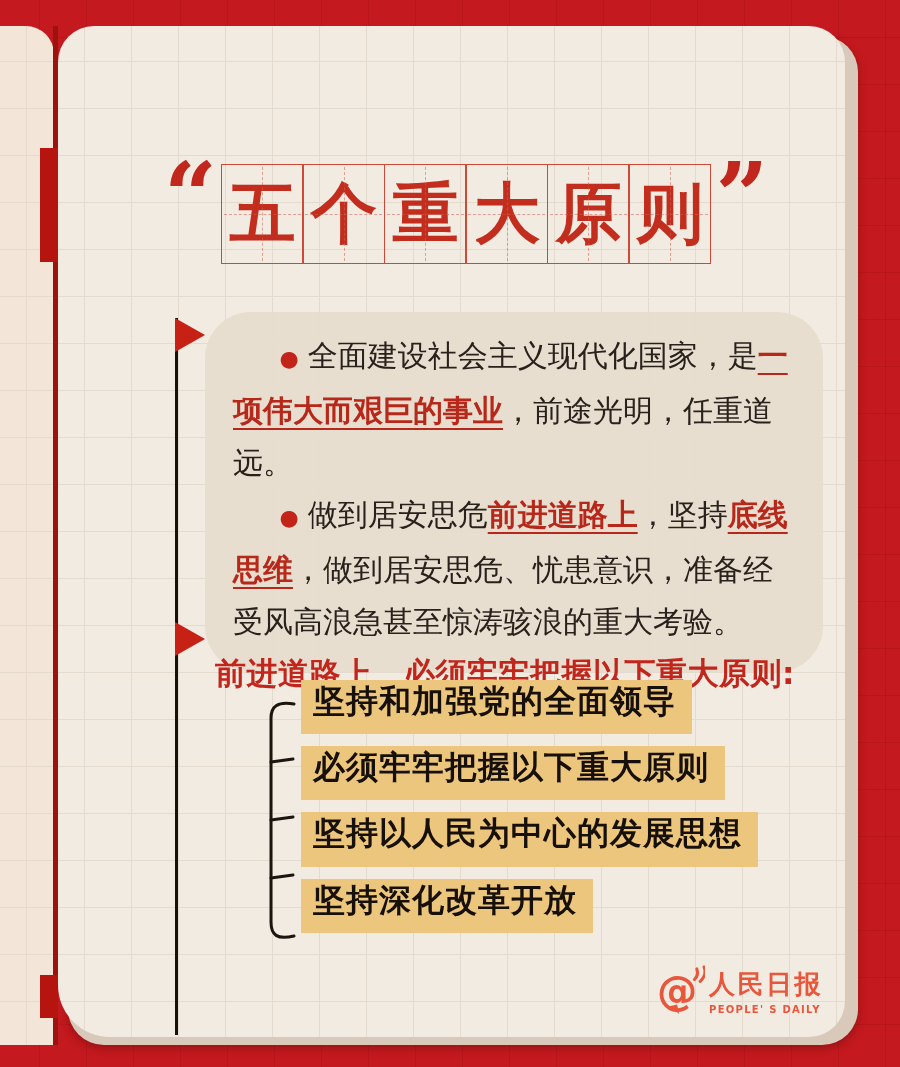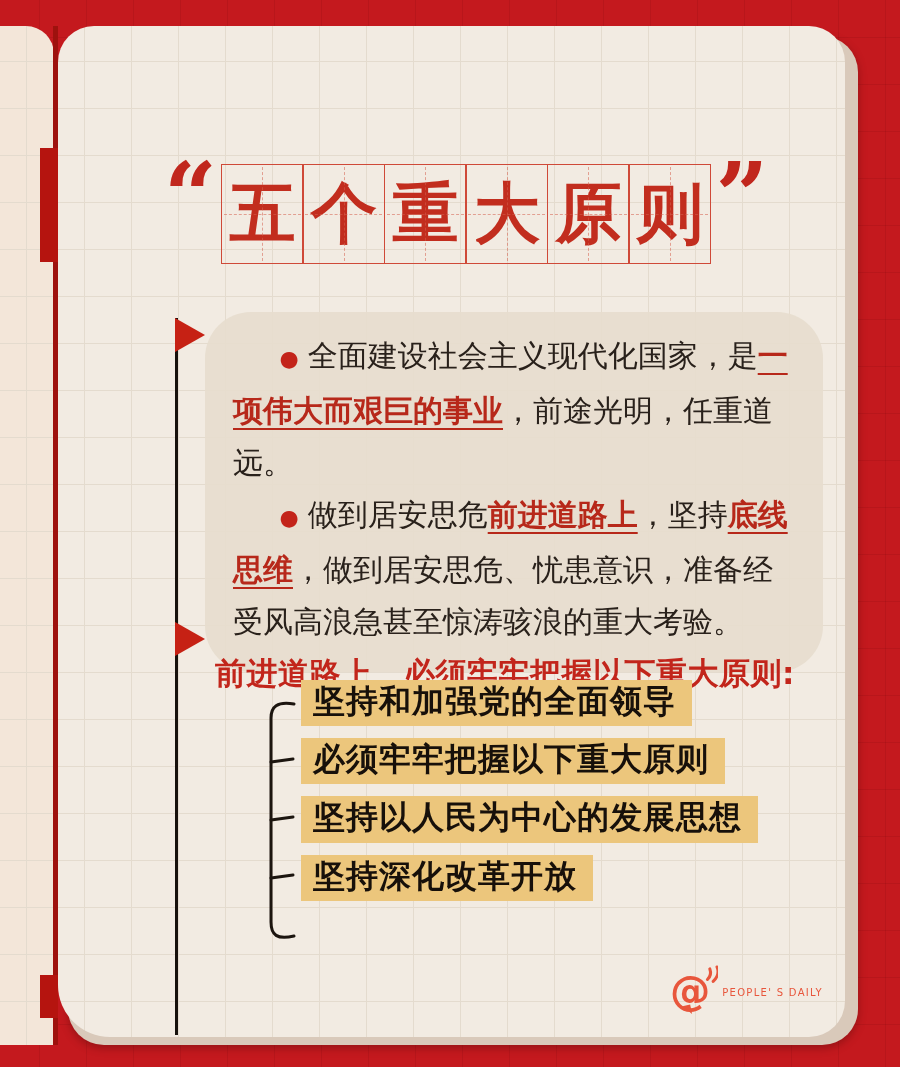--- a/index.html
+++ b/index.html
@@ -70,28 +70,28 @@
 
   
   .section-heading { position:absolute; left:157px; top:601px; font-size:31px;
     font-weight:bold; color:#c2251b; letter-spacing:.5px; white-space:nowrap;margin-top:26px; }
 
   
   .bracket { position:absolute; left:206px; top:672px; }
   .principles { position:absolute; left:243px; top:654px; display:flex;
     flex-direction:column; gap:12px; align-items:flex-start; }
   .principle { background:#ecc67c; color:#17100a; font-weight:bold; font-size:32px;
-    line-height:1.1; padding:4px 16px 7px 12px; letter-spacing:1px; white-space:nowrap; }
+    line-height:1.1; padding:4px 16px 15px 12px; letter-spacing:1px; white-space:nowrap; }
 
   
   .logo { position:absolute; right:22px; bottom:20px; display:flex;
     align-items:center; gap:4px; }
   .logo-cn { font-size:26px; font-weight:bold; color:#e8563c; letter-spacing:2.5px;
     white-space:nowrap; }
-  .logo-en { font-size:10px; font-weight:normal; color:#e8563c; letter-spacing:1.3px;
+  .logo-en { font-size:10px; font-weight:bold; color:#e8563c; letter-spacing:1.3px;
     margin-top:2px; white-space:nowrap; }
 </style>
 </head>
 <body>
 
 <div class="canvas">
 
   <div class="left-strip paper-grid"></div>
   <div class="spine"></div>
   <div class="tab tab-top"></div>
@@ -140,18 +140,19 @@
       </div>
 
     <div class="logo">
       <svg width="48" height="52" viewBox="0 0 50 54">
         <text x="0" y="42" font-size="42" font-weight="bold" fill="#e8563c" font-family="DejaVu Sans, sans-serif">@</text>
         <path d="M39,15 c3,-3 4,-7 2.5,-11" stroke="#e8563c" stroke-width="3.2" fill="none" stroke-linecap="round"></path>
         <path d="M45,17 c4.5,-4 6,-10 4,-15" stroke="#e8563c" stroke-width="3.2" fill="none" stroke-linecap="round"></path>
         <path d="M13,43 l10,8 l-2,-10 z" fill="#e8563c"></path>
       </svg>
       <div class="logo-text">
+        <div class="logo-cn">人民日报</div>
         <div class="logo-en">PEOPLE' S DAILY</div>
       </div>
     </div>
 
   </div>
 </div>
 
 </body></html>

